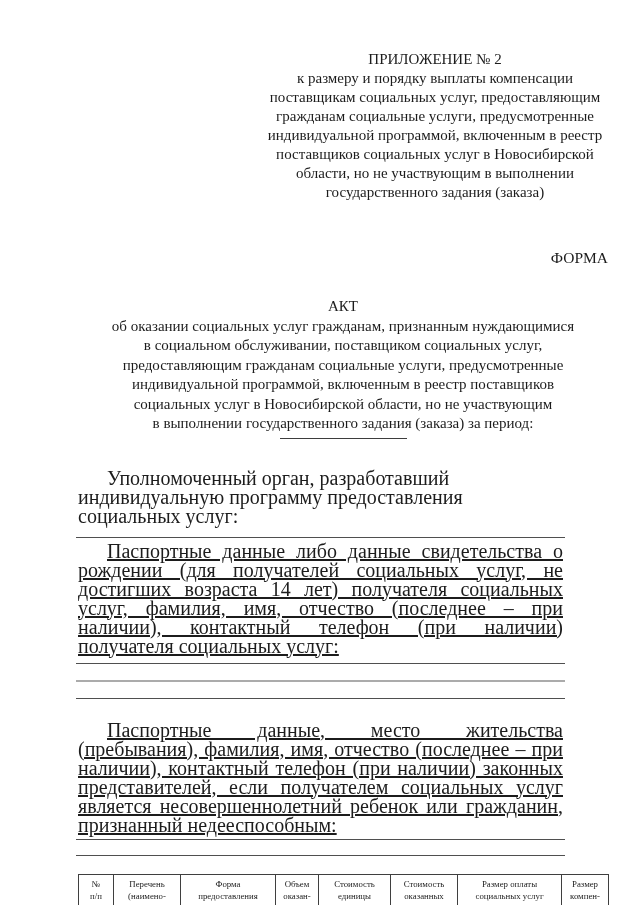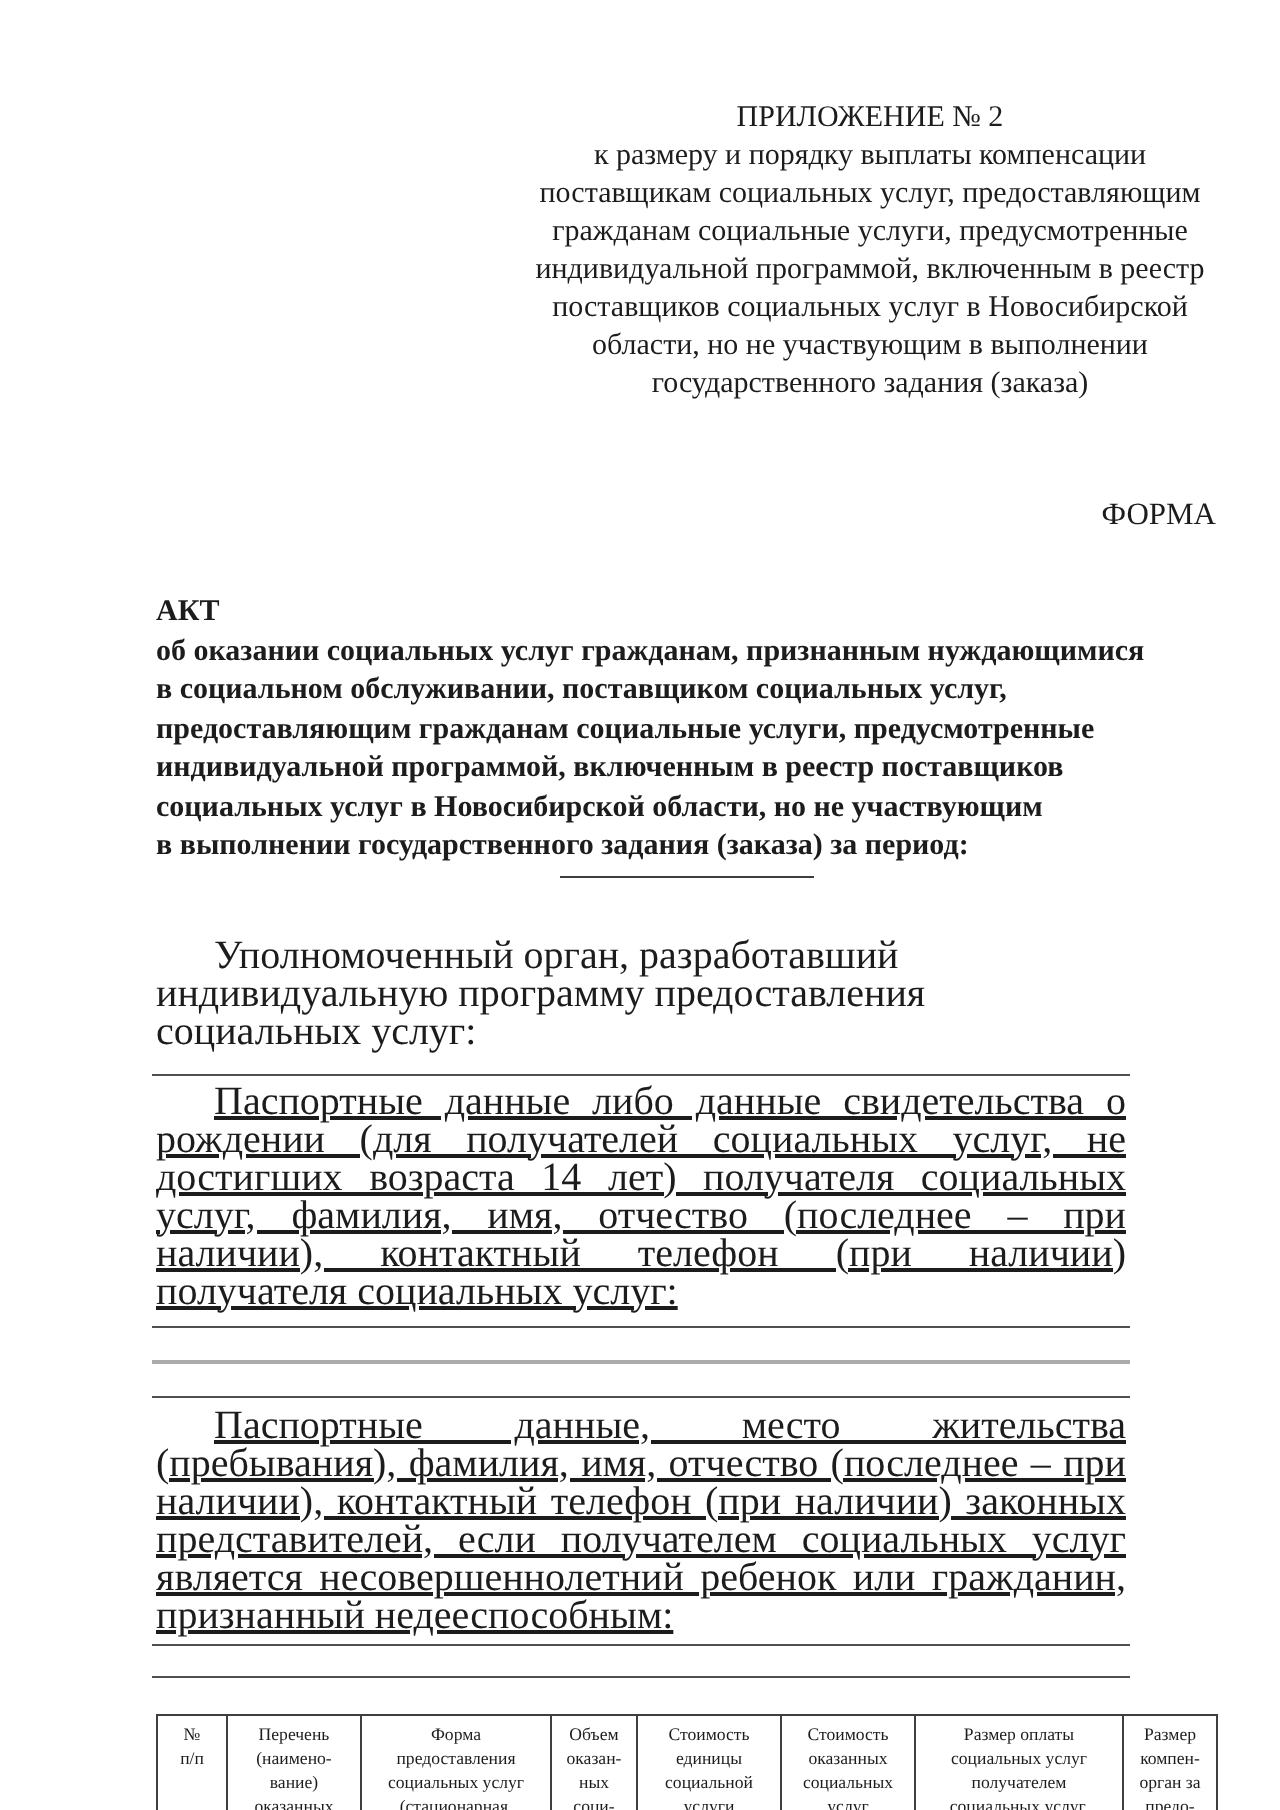--- a/index.html
+++ b/index.html
@@ -22,41 +22,41 @@
     line-height: 19px;
   }
   .form-label {
     margin: 46px 32px 0 0;
     text-align: right;
     font-size: 15.5px;
     line-height: 19px;
   }
   .title-block {
     margin: 30px 32px 0 78px; 
-    text-align: left;
-    font-weight: bold;
+    text-align: center;
+    font-weight: normal;
     font-size: 15px;
     line-height: 19.5px;
   }
   .period-line {
     width: 127px;
     margin: 3px auto 0 auto;
     border-bottom: 1.6px solid #3d3d3d;
     height: 1px;
   }
   .para {
     margin: 0 77px 0 78px;
     font-size: 20px;
     line-height: 19px;
     text-indent: 29px;
   }
   .para.justify { text-align: justify; text-decoration: underline; }
   .p1 { margin-top: 30px; }
   .p2 { margin-top: 4px; }
-  .p3 { margin-top: 5px; }
+  .p3 { margin-top: 22px; }
 
   .rule {
     height: 0;
     border-top: 1.6px solid #4f4f4f;
     margin: 0 75px 0 76px;
   }
   .rule.r1 { margin-top: 11px; }
   .rule.r2 { margin-top: 7px; }
   .rule.r3 { margin-top: 16px; border-top: 2px solid #ababab; }
   .rule.r4 { margin-top: 16px; }

